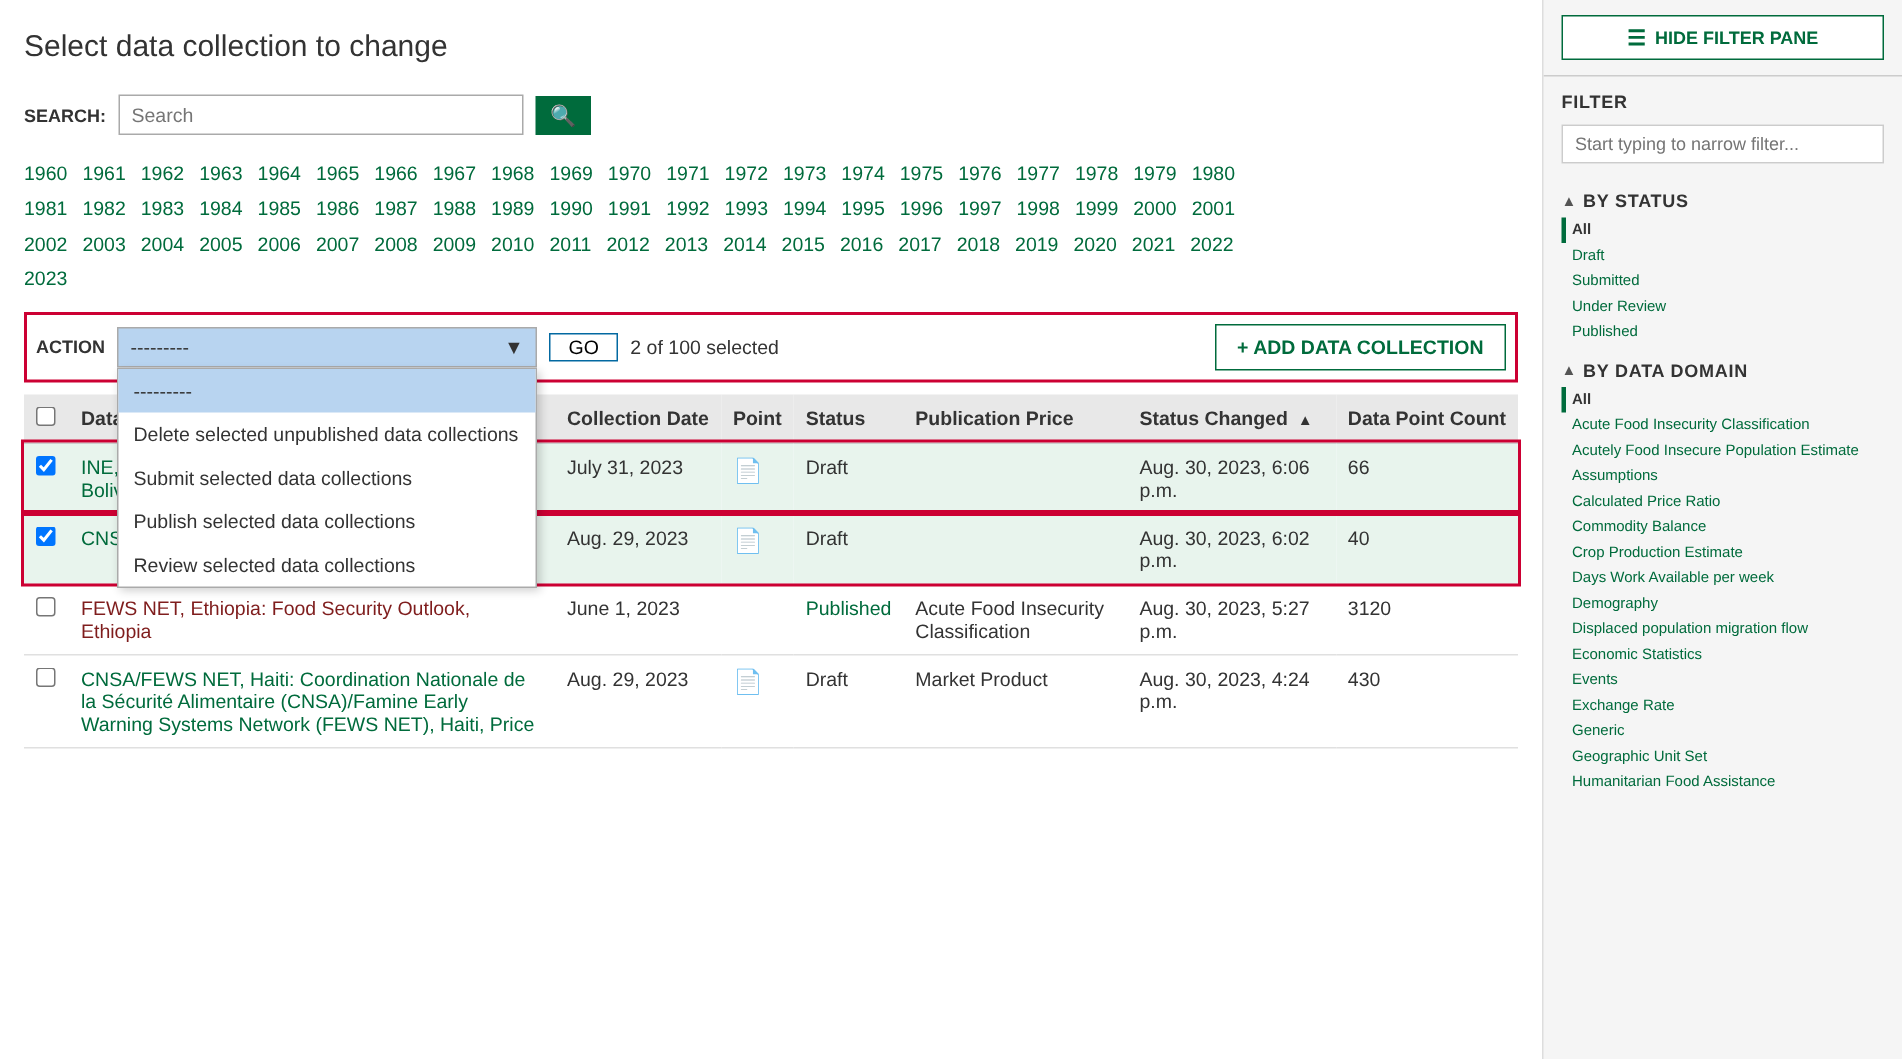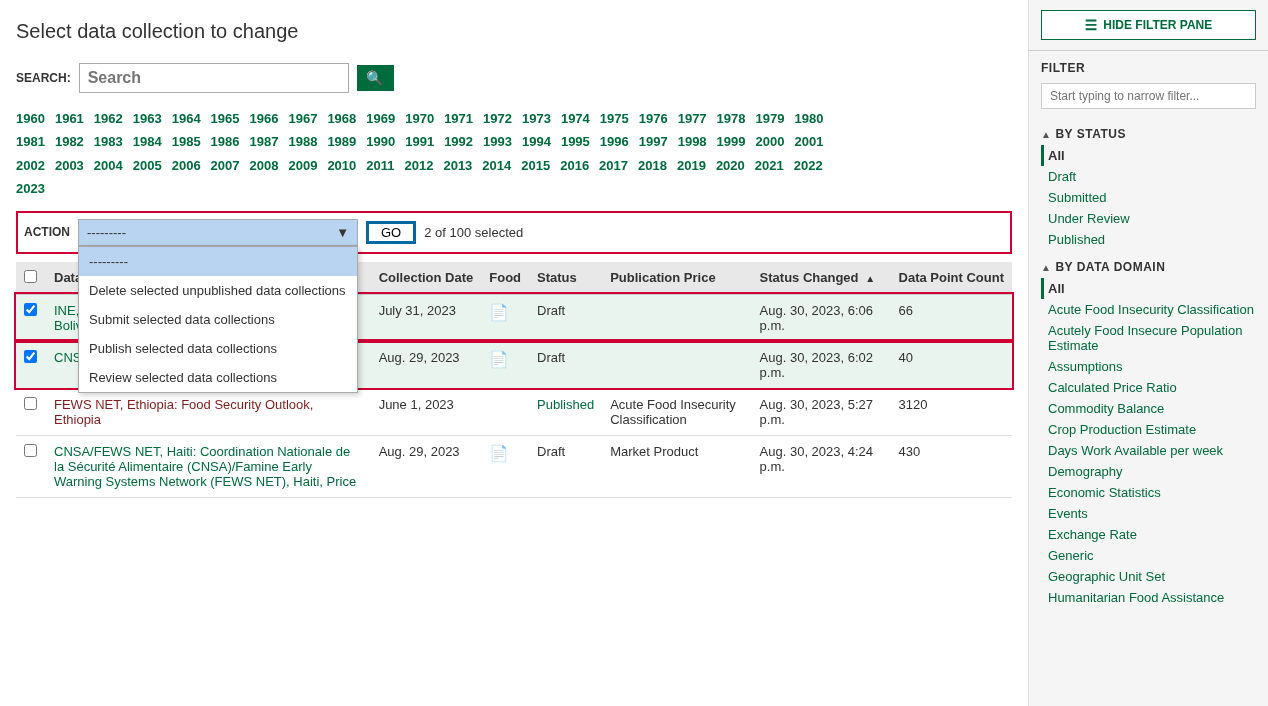--- a/index.html
+++ b/index.html
@@ -7,31 +7,31 @@
 
     .layout { display: flex; height: 706px; overflow: hidden; }
 
     .main { flex: 1; padding: 20px 16px; overflow-y: auto; }
     .sidebar { width: 240px; border-left: 1px solid #ddd; background: #f5f5f5; overflow-y: auto; flex-shrink: 0; }
 
     h1 { font-size: 20px; font-weight: normal; margin-bottom: 20px; color: #333; }
 
     .search-row { display: flex; align-items: center; gap: 8px; margin-bottom: 14px; }
     .search-label { font-weight: bold; font-size: 12px; color: #333; }
-    .search-input { width: 270px; padding: 5px 8px; border: 1px solid #aaa; font-size: 16px; font-weight: bold; }
+    .search-input { width: 270px; padding: 5px 8px; border: 1px solid #aaa; font-size: 13px; }
     .search-btn { background: #006b3c; border: none; padding: 5px 10px; cursor: pointer; color: white; font-size: 14px; }
 
-    .year-links { margin-bottom: 10px; line-height: 1.8; font-weight: bold; }
+    .year-links { margin-bottom: 10px; line-height: 1.8; }
     .year-link { color: #006b3c; text-decoration: none; margin-right: 10px; font-size: 13px; cursor: pointer; }
     .action-label { font-weight: bold; font-size: 12px; }
     .action-select-wrapper { position: relative; }
     .action-dropdown { position: absolute; top: 100%; left: 0; width: 280px; background: white; border: 1px solid #aaa; z-index: 100; box-shadow: 2px 2px 6px rgba(0,0,0,0.2); }
     .action-dropdown-item { padding: 7px 10px; cursor: pointer; font-size: 13px; }
     .action-dropdown-item.selected { background: #b8d4f0; }
-    .go-btn { background: white; border: 3px solid #0369a1; padding: 1px 12px; cursor: pointer; font-size: 13px; }
+    .go-btn { background: white; border: 1px solid #0369a1; padding: 1px 12px; cursor: pointer; font-size: 13px; }
     .add-btn { margin-left: auto; background: white; border: 1px solid #006b3c; color: #006b3c; padding: 7px 14px; cursor: pointer; font-size: 13px; font-weight: bold; }
 
     table { width: 100%; border-collapse: collapse; font-size: 13px; }
     thead tr { background: #e8e8e8; }
     th { padding: 8px 8px; text-align: left; font-weight: bold; border-bottom: 1px solid #ccc; cursor: pointer; white-space: nowrap; }
     td { padding: 8px 8px; border-bottom: 1px solid #e0e0e0; vertical-align: top; }
 
     .checkbox-col { width: 30px; }
     input[type=checkbox] { cursor: pointer; }
 
@@ -39,21 +39,21 @@
     .sidebar-header-bar { display: flex; align-items: center; justify-content: flex-end; padding: 10px 12px; border-bottom: 1px solid #ccc; }
     .hide-filter-btn { display: flex; align-items: center; gap: 6px; background: white; border: 1px solid #006b3c; color: #006b3c; padding: 6px 12px; cursor: pointer; font-size: 12px; font-weight: bold; width: 100%; justify-content: center; }
 
     .filter-section { padding: 10px 12px; }
     .filter-title { font-weight: bold; font-size: 12px; color: #333; margin-bottom: 8px; letter-spacing: 0.5px; }
     .filter-input { width: 100%; padding: 5px 8px; border: 1px solid #ccc; font-size: 12px; margin-bottom: 10px; color: #999; }
 
     .filter-group-header { display: flex; align-items: center; gap: 4px; font-size: 12px; font-weight: bold; color: #333; margin: 8px 0 4px 0; letter-spacing: 0.5px; }
     .filter-group-arrow { font-size: 10px; color: #555; }
 
-    .filter-link { display: block; padding: 3px 0 3px 4px; color: #006b3c; text-decoration: none; font-size: 13px; cursor: pointer; border-left: 3px solid transparent; }
+    .filter-link { display: block; padding: 3px 0 3px 4px; color: #006b3c; text-decoration: none; font-size: 10px; cursor: pointer; border-left: 3px solid transparent; }
     .filter-link.active { border-left: 3px solid #006b3c; color: #333; font-weight: bold; }
 
     .sort-arrow { font-size: 10px; margin-left: 3px; }
   </style>
 </head>
 <body>
 
 <div class="layout">
 
   <div class="main">
@@ -85,31 +85,32 @@
             <div class="action-dropdown-item selected">---------</div>
             <div class="action-dropdown-item">Delete selected unpublished data collections</div>
             <div class="action-dropdown-item">Submit selected data collections</div>
             <div class="action-dropdown-item">Publish selected data collections</div>
             <div class="action-dropdown-item">Review selected data collections</div>
           </div>
         </div>
       </div>
       <button class="go-btn">GO</button>
       <span>2 of 100 selected</span>
+      <button class="add-btn" style="margin-left: auto;">+ ADD DATA COLLECTION</button>
     </div>
 
     <table>
       <thead>
         <tr>
           <th class="checkbox-col">
             <input type="checkbox" style="">
           </th>
           <th>Data Collection</th>
           <th>Collection Date</th>
-          <th>Food</th>
+          <th>Point</th>
           <th>Status</th>
           <th>Publication Price</th>
           <th>Status Changed <span class="sort-arrow">▲</span></th>
           <th>Data Point Count</th>
         </tr>
       </thead>
       <tbody id="table-body">
           <tr style="background: rgb(232, 244, 237); outline: rgb(204, 0, 51) solid 2px;">
             <td class="checkbox-col"><input type="checkbox" checked="" style=""></td>
             <td style="color: rgb(0, 107, 60); cursor: pointer;"><a style="color: rgb(0, 107, 60); text-decoration: none;">INE, Bolivia: Instituto Nacional de Estadística (INE), Bolivia, Price</a></td>
@@ -185,20 +186,21 @@
       <div id="domain-filter-links">
           <a class="filter-link active">All</a>
           <a class="filter-link">Acute Food Insecurity Classification</a>
           <a class="filter-link">Acutely Food Insecure Population Estimate</a>
           <a class="filter-link">Assumptions</a>
           <a class="filter-link">Calculated Price Ratio</a>
           <a class="filter-link">Commodity Balance</a>
           <a class="filter-link">Crop Production Estimate</a>
           <a class="filter-link">Days Work Available per week</a>
           <a class="filter-link">Demography</a>
+          <a class="filter-link">Displaced population migration flow</a>
           <a class="filter-link">Economic Statistics</a>
           <a class="filter-link">Events</a>
           <a class="filter-link">Exchange Rate</a>
           <a class="filter-link">Generic</a>
           <a class="filter-link">Geographic Unit Set</a>
           <a class="filter-link">Humanitarian Food Assistance</a>
         </div>
     </div>
   </div>
 </div>

